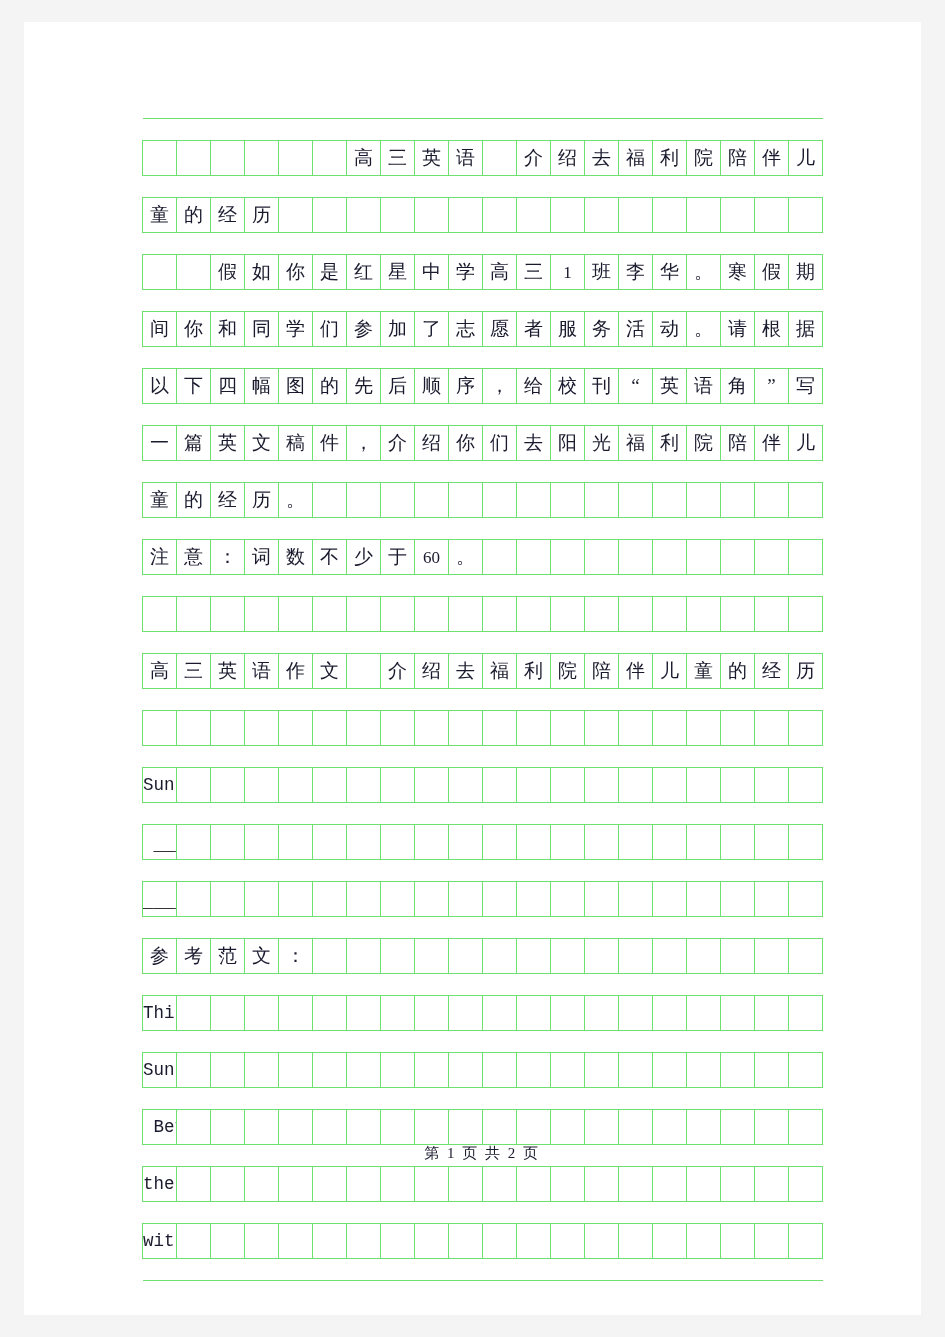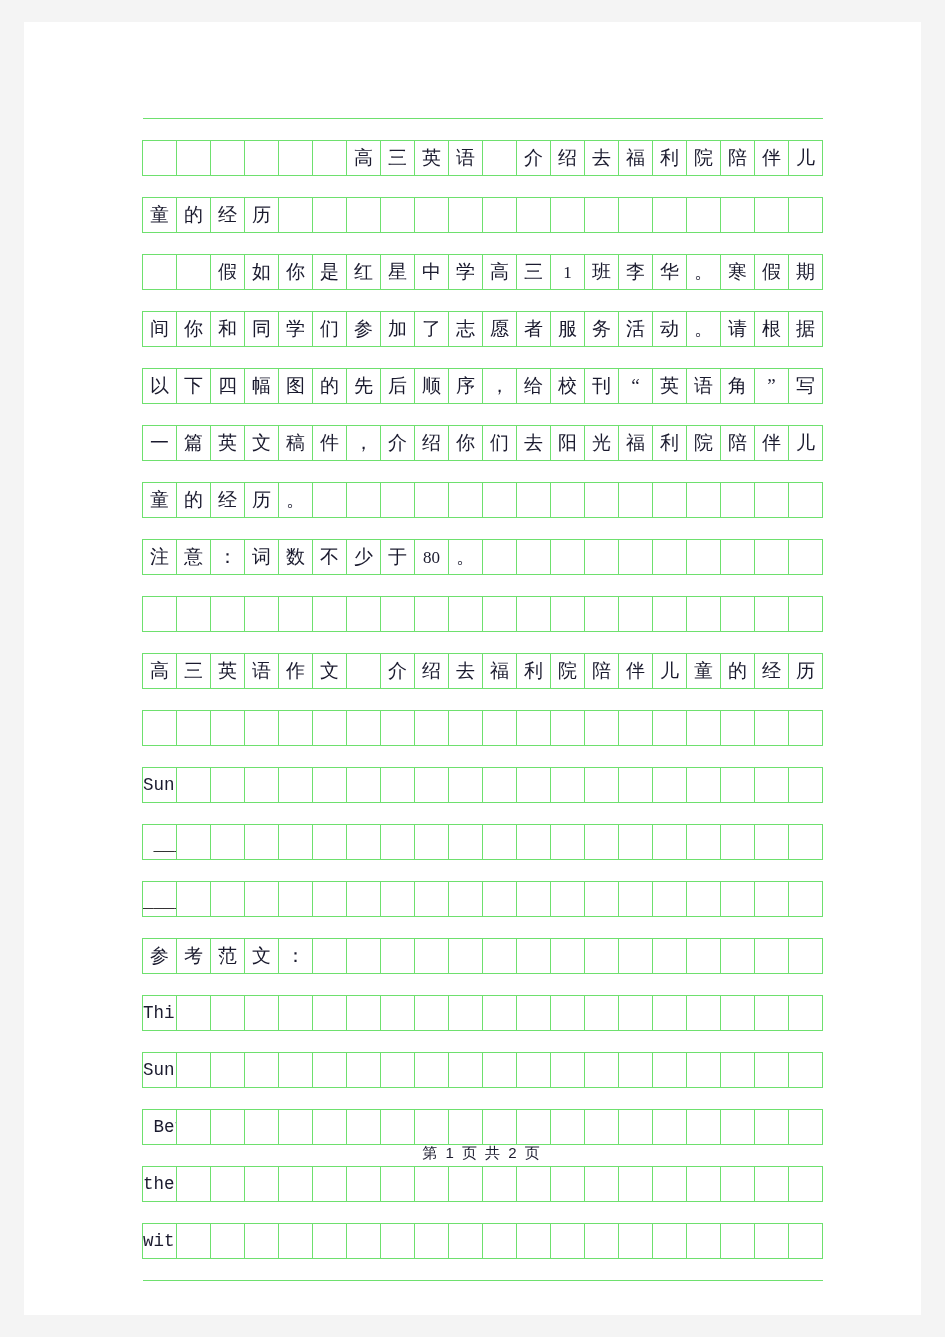--- a/index.html
+++ b/index.html
@@ -88,21 +88,21 @@
     color: #111111;
     z-index: 2;
   }
 
   .footer {
     position: absolute;
     left: 118px;
     top: 1122px;
     width: 680px;
     text-align: center;
-    font-family: Liberation Sans, sans-serif;
+    font-family: Liberation Serif, serif;
     font-size: 15px;
     color: #1a1a2e;
     letter-spacing: 2px;
   }
   .num { font-family: "Liberation Serif", serif; font-size: 17px; }
 </style>
 </head>
 <body>
 
 <div class="page">
@@ -311,21 +311,21 @@
           </tr>
           <tr class="writerow">
             <td>注</td>
             <td>意</td>
             <td>：</td>
             <td>词</td>
             <td>数</td>
             <td>不</td>
             <td>少</td>
             <td>于</td>
-            <td><span class="num">80</span></td>
+            <td><span class="num">60</span></td>
             <td>。</td>
             <td></td>
             <td></td>
             <td></td>
             <td></td>
             <td></td>
             <td></td>
             <td></td>
             <td></td>
             <td></td>

